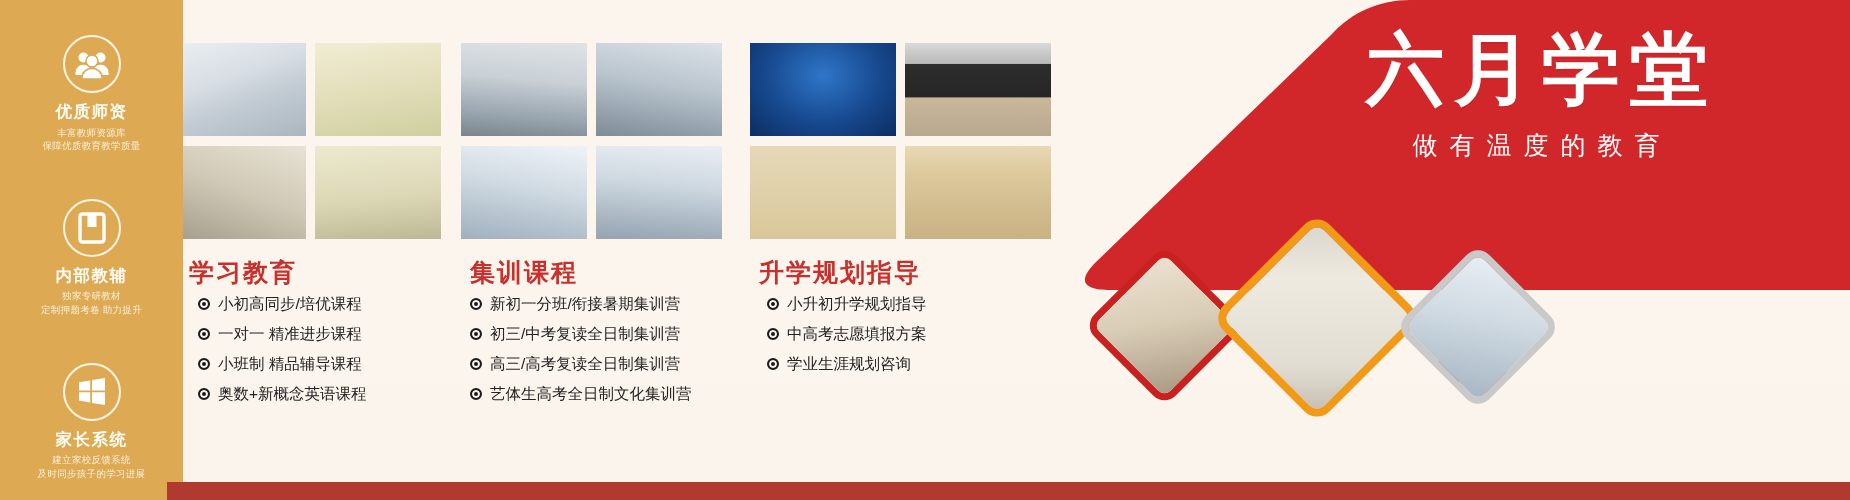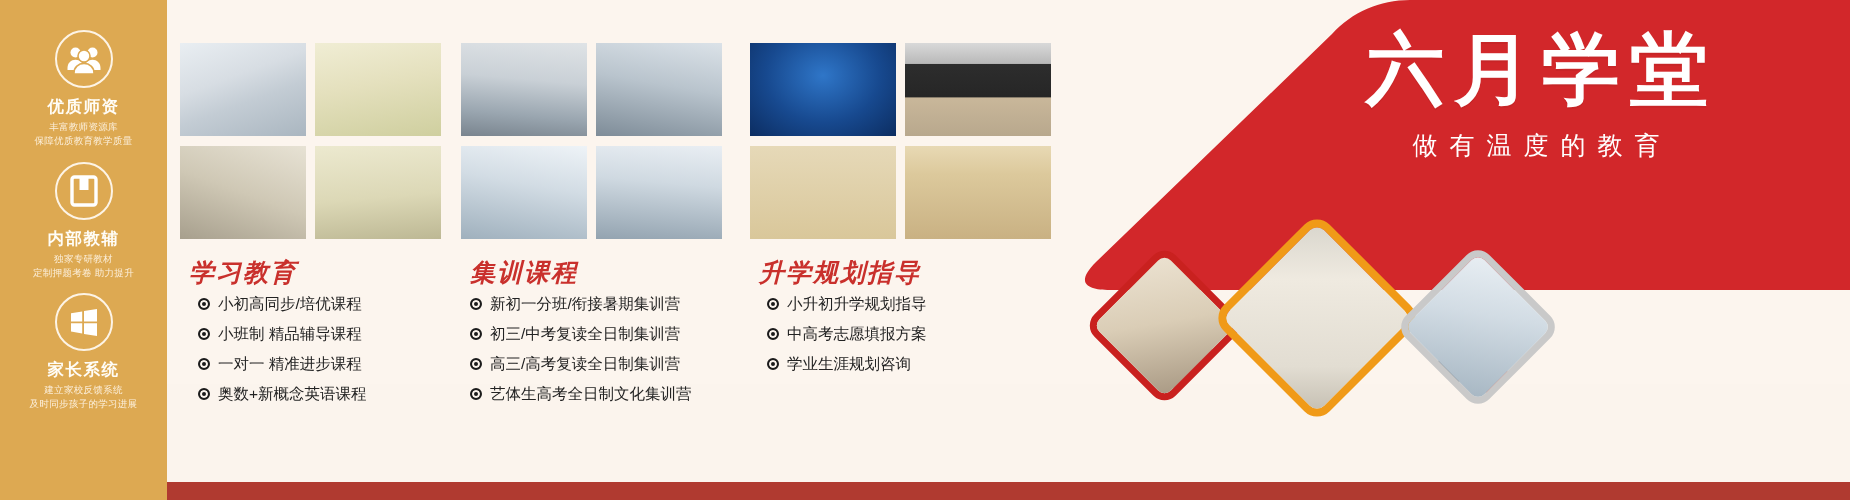--- a/index.html
+++ b/index.html
@@ -13,26 +13,27 @@
   #stage {
     position: relative;
     width: 1850px; height: 500px;
     background: #fbf4ed;
     overflow: hidden;
   }
 
   
   #sidebar {
     position: absolute; left: 0; top: 0;
-    width: 167px; height: 500px;
+    width: 183px; height: 500px;
     background: #dda952;
     display: flex; flex-direction: column;
-    align-items: center; justify-content: flex-start;
+    align-items: center; justify-content: center;
     padding-top: 30px;
     z-index: 6;
+    gap: 32px;
   }
   .side-block {
     width: 167px;
     display: flex; flex-direction: column; align-items: center;
     margin-bottom: 14px;
   }
   .side-ring {
     width: 58px; height: 58px; border-radius: 50%;
     border: 2.5px solid #fdf4e6;
     display: flex; align-items: center; justify-content: center;
@@ -97,21 +98,20 @@
     position: absolute;
     background-size: cover; background-position: center;
     background-repeat: no-repeat;
   }
 
   
   .col-head {
     position: absolute;
     color: #c9302c; font-size: 25px; font-weight: bold;
     letter-spacing: 2px;
-    font-style: italic;
   }
   .col-list { position: absolute; text-align: center; }
   .col-list li {
     list-style: none;
     color: #222; font-size: 15.5px;
     line-height: 22.5px; margin-bottom: 7.5px;
     white-space: nowrap;
     display: flex; align-items: center;
   }
   .bullet {
@@ -283,25 +283,25 @@
     </div>
 
     <div class="col-head" style="left:22px;top:256px;">学习教育</div>
     <ul class="col-list" style="left:31px;top:293px;">
       <li>
           <span class="bullet"></span>
           <span>小初高同步/培优课程</span>
         </li>
       <li>
           <span class="bullet"></span>
+          <span>一对一  精准进步课程</span>
+        </li>
+      <li>
+          <span class="bullet"></span>
           <span>小班制  精品辅导课程</span>
-        </li>
-      <li>
-          <span class="bullet"></span>
-          <span>一对一  精准进步课程</span>
         </li>
       <li>
           <span class="bullet"></span>
           <span>奥数+新概念英语课程</span>
         </li>
     </ul>
 
     <div class="col-head" style="left:303px;top:256px;">集训课程</div>
     <ul class="col-list" style="left:303px;top:293px;">
       <li>

